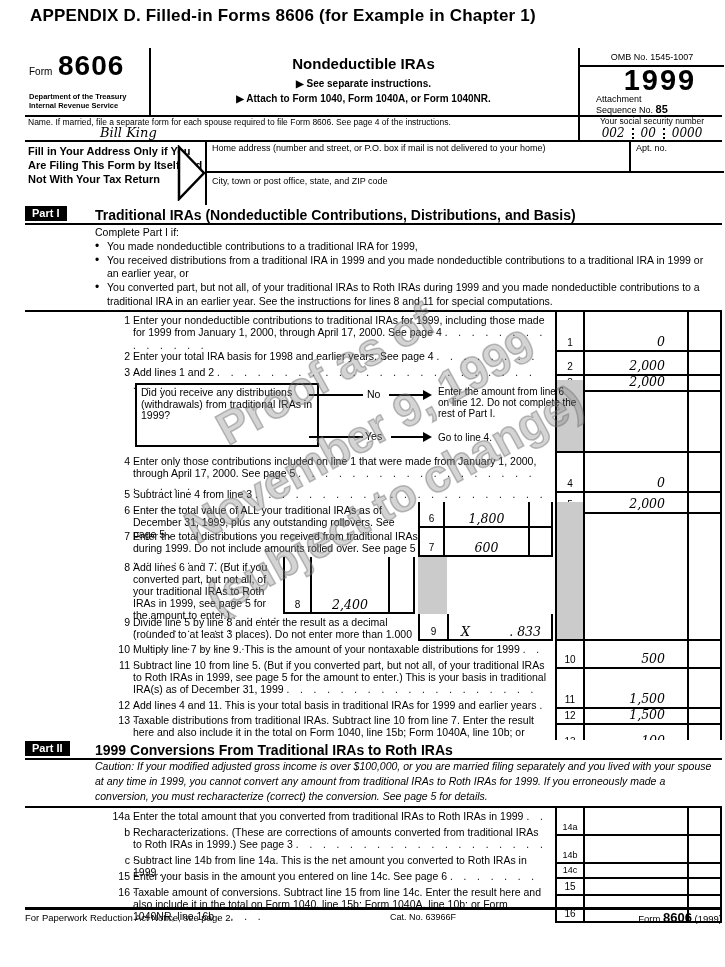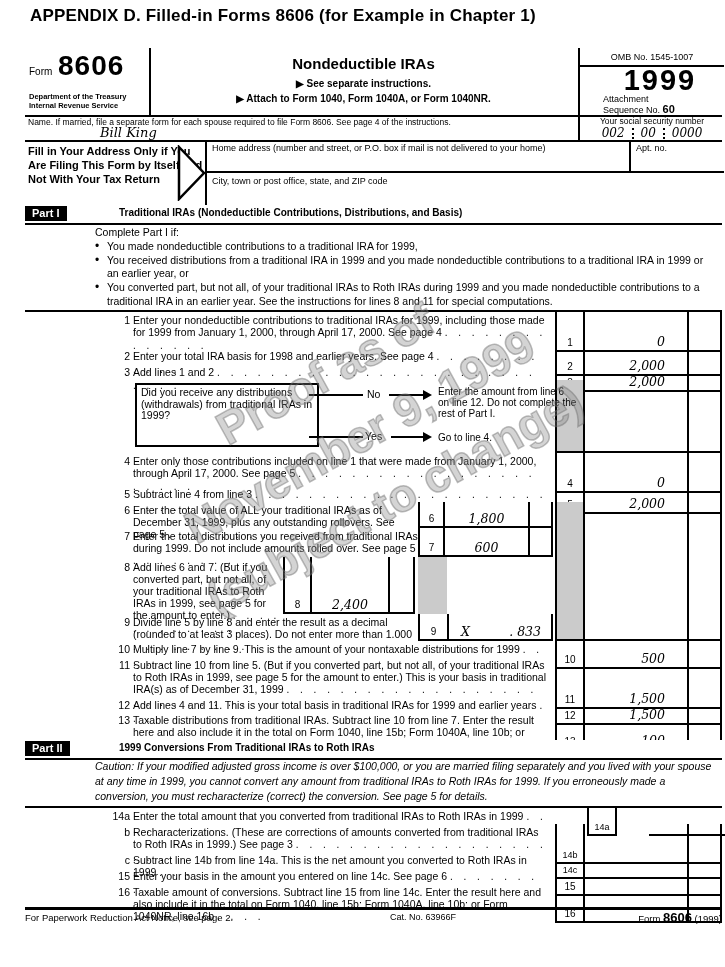--- a/index.html
+++ b/index.html
@@ -14,21 +14,21 @@
   .form-word{position:absolute;left:4px;top:18px;font-size:10px;}
   .form-no{position:absolute;left:33px;top:2px;font-size:28px;font-weight:bold;letter-spacing:1px;}
   .agency{position:absolute;left:4px;top:44px;font-size:7.5px;font-weight:bold;line-height:9px;}
   .fh-center{position:absolute;left:124px;top:0;width:429px;height:67px;text-align:center;}
   .fh-title{margin-top:7px;font-size:15px;font-weight:bold;}
   .fh-see{font-size:10px;font-weight:bold;margin-top:6px;}
   .fh-attach{font-size:10px;font-weight:bold;margin-top:4px;}
   .fh-right{position:absolute;left:553px;top:0;width:144px;height:67px;border-left:2px solid #000;}
   .omb{border-bottom:2px solid #000;font-size:9px;text-align:center;padding:4px 0 3px;}
   .year{font-size:29px;font-weight:bold;text-align:center;line-height:27px;letter-spacing:2px;padding-left:16px;}
-  .attach-seq{font-size:9px;padding-left:23px;line-height:10px;}
+  .attach-seq{font-size:9px;padding-left:16px;line-height:10px;}
   .seq-no{font-weight:bold;font-size:11px;}
 
   
   .name-row{position:absolute;left:25px;top:115px;width:697px;height:25px;border-bottom:2px solid #000;}
   .name-label{font-size:8.5px;padding:2px 0 0 3px;}
   .name-value{position:absolute;left:75px;top:10px;font-family:"DejaVu Serif",serif;font-style:italic;font-size:13px;}
   .ssn-cell{position:absolute;left:553px;top:0;width:144px;height:25px;border-left:2px solid #000;}
   .ssn-label{font-size:8.5px;text-align:center;padding-top:1px;}
   .ssn-value{display:flex;justify-content:center;align-items:center;gap:7px;
              font-family:"DejaVu Serif",serif;font-style:italic;font-size:12px;}
@@ -40,21 +40,21 @@
   .addr-arrow{position:absolute;left:151px;top:5px;}
   .addr-right{position:absolute;left:180px;top:0;width:517px;height:65px;border-left:2px solid #000;}
   .addr-home{position:relative;height:33px;border-bottom:2px solid #000;font-size:9px;padding:3px 0 0 5px;box-sizing:border-box;}
   .apt{position:absolute;right:0;top:0;width:95px;height:33px;border-left:2px solid #000;font-size:9px;padding:3px 0 0 5px;box-sizing:border-box;}
   .addr-city{font-size:9px;padding:3px 0 0 5px;}
 
   
   .part-bar{position:absolute;left:25px;width:697px;height:18px;border-bottom:2px solid #000;background:#fff;}
   .part-chip{position:absolute;left:0;top:1px;height:15px;background:#000;color:#fff;font-weight:bold;
              font-size:11px;text-align:center;line-height:15px;padding:0 7px;}
-  .part-title{position:absolute;left:70px;top:2px;font-size:10px;font-weight:bold;margin-left:24px;}
+  .part-title{position:absolute;left:70px;top:2px;font-size:14px;font-weight:bold;}
 
   
   .intro{position:absolute;left:95px;top:226px;width:622px;font-size:10.5px;line-height:13.8px;}
   .bullet{position:relative;padding-left:12px;}
   .bullet::before{content:"\2022";position:absolute;left:0;font-size:12px;}
 
   
   .tbl{position:absolute;left:25px;width:697px;border-top:2px solid #000;}
   .frow{display:grid;grid-template-columns:530px 30px 102px 35px;}
   .c-label{position:relative;font-size:10.5px;line-height:12px;padding:2px 6px 0 108px;box-sizing:border-box;}
@@ -125,21 +125,21 @@
       <div class="fh-title">Nondeductible IRAs</div>
       <div class="fh-see">▶ See separate instructions.</div>
       <div class="fh-attach">▶ Attach to Form 1040, Form 1040A, or Form 1040NR.</div>
     </div>
     <div class="fh-right">
       <div class="omb">OMB No. 1545-1007</div>
       <div class="year">1999</div>
       <div class="attach-seq">
         <div>Attachment</div>
         <div><span>Sequence No.</span>
-             <span class="seq-no">60</span></div>
+             <span class="seq-no">85</span></div>
       </div>
     </div>
   </div>
 
   <div class="name-row">
     <div class="name-label">Name. If married, file a separate form for each spouse required to file Form 8606. See page 4 of the instructions.</div>
     <div class="name-value">Bill King</div>
     <div class="ssn-cell">
       <div class="ssn-label">Your social security number</div>
       <div class="ssn-value">
@@ -325,21 +325,21 @@
     <div class="part-chip">Part II</div>
     <div class="part-title">1999 Conversions From Traditional IRAs to Roth IRAs</div>
   </div>
 
   <div class="caution">
     <span>Caution:</span>
     <span>If your modified adjusted gross income is over $100,000, or you are married filing separately and you lived with your spouse at any time in 1999, you cannot convert any amount from traditional IRAs to Roth IRAs for 1999. If you erroneously made a conversion, you must recharacterize (correct) the conversion. See page 5 for details.</span>
   </div>
 
   <div class="tbl" style="top:806px;border-bottom:3px solid #000;">
-    <div class="frow" style="height:16px;gap:32px;">
+    <div class="frow" style="height:16px;">
       <div class="c-label"><span class="lnum">14a</span>
         <span>Enter the total amount that you converted from traditional IRAs to Roth IRAs in 1999</span> <span class="dots">. . . . .</span></div>
       <div class="c-num" style="font-size:9px;">14a</div>
       <div class="c-amt"></div>
       <div class="c-cents"></div>
     </div>
     <div class="frow" style="height:28px;">
       <div class="c-label"><span class="lnum">b</span>
         <span>Recharacterizations. (These are corrections of amounts converted from traditional IRAs to Roth IRAs in 1999.) See page 3</span> <span class="dots">. . . . . . . . . . . . . . . . . . . . . .</span></div>
       <div class="c-num" style="font-size:9px;">14b</div>

